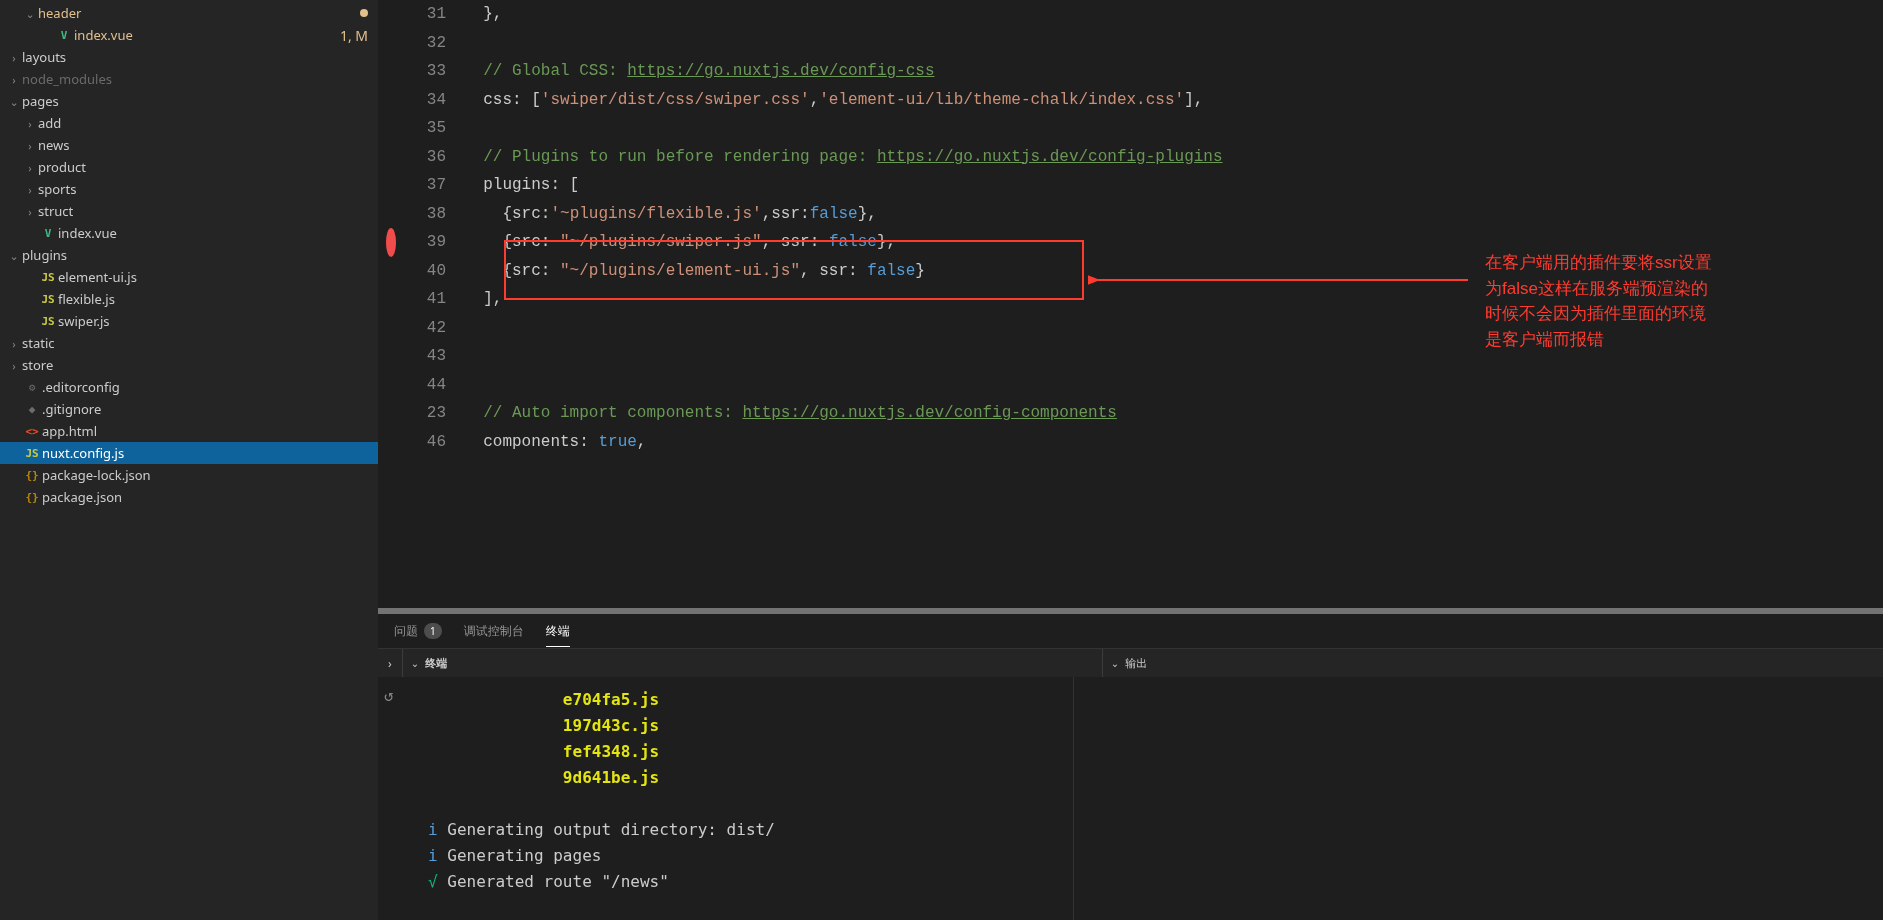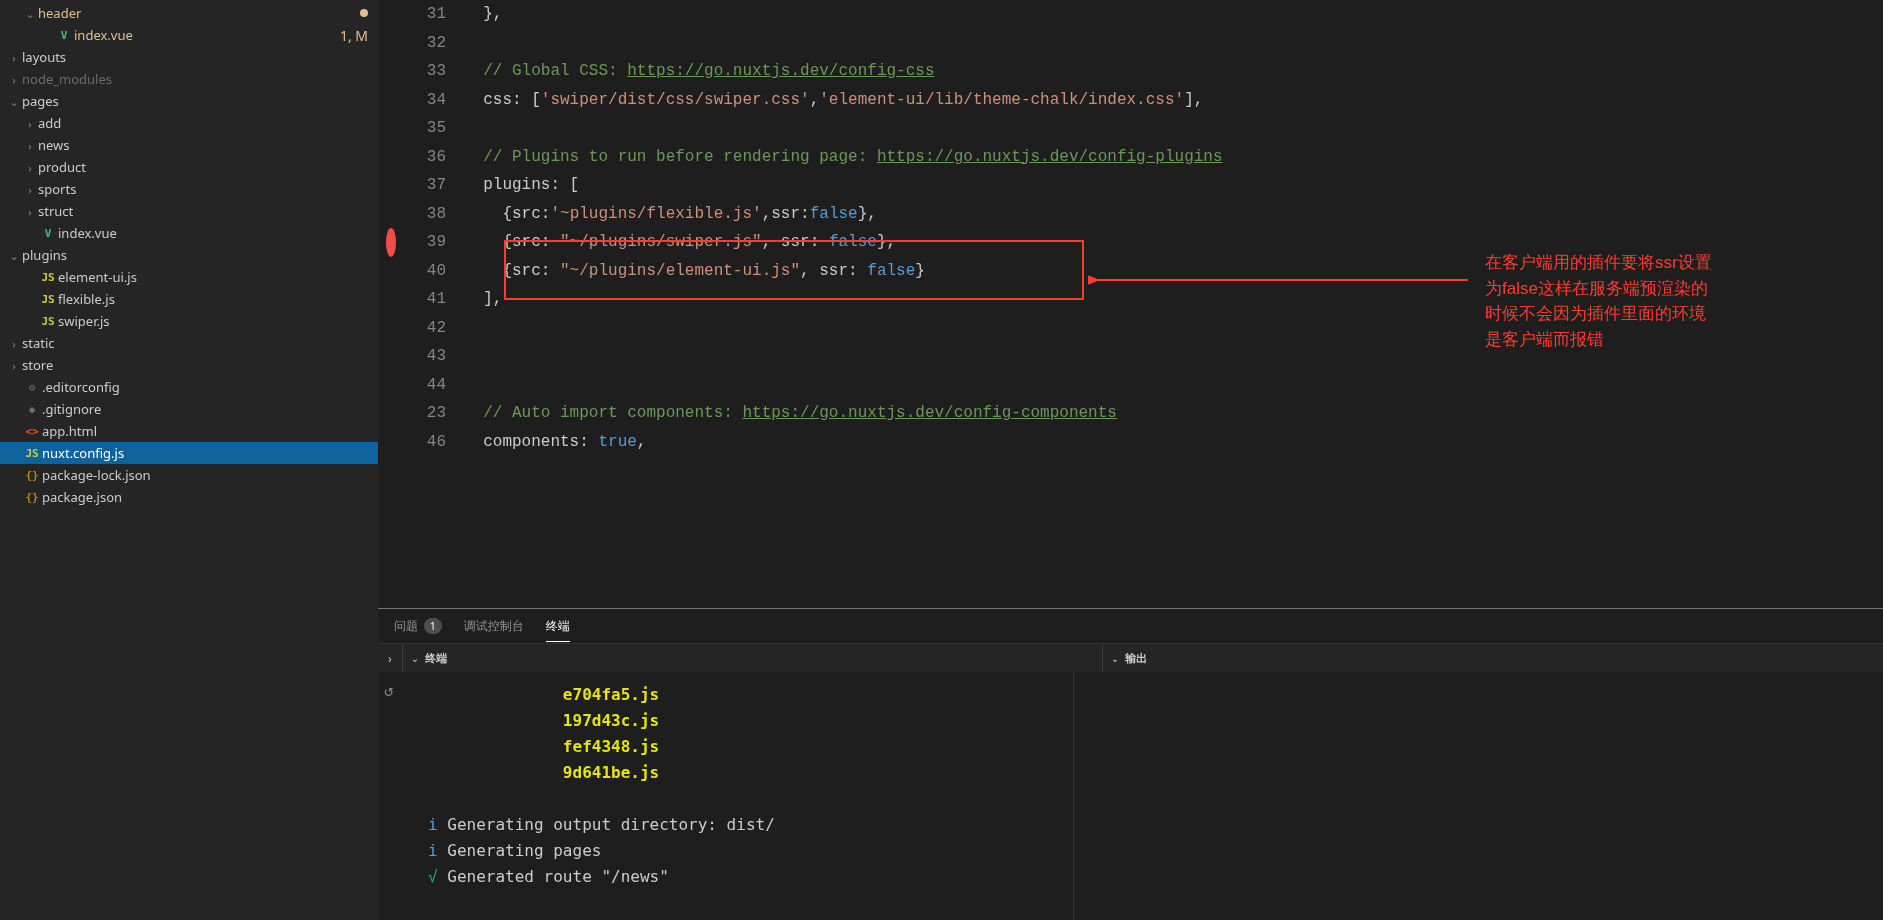--- a/index.html
+++ b/index.html
@@ -61,21 +61,21 @@
   .tok-link{color:var(--green);text-decoration:underline;}
   .tok-key{color:var(--fg);}
   .tok-str{color:var(--orange);}
   .tok-bool{color:var(--blue);}
   .tok-punc{color:var(--fg);}
   
   .annot-box{position:absolute;border:2px solid var(--annot);pointer-events:none;}
   .annot-label{position:absolute;color:var(--annot);font-family:"Microsoft YaHei","PingFang SC",sans-serif;font-size:17px;line-height:1.5;pointer-events:none;}
   .annot-arrow{position:absolute;pointer-events:none;}
   
-  .panel{height:312px;background:var(--bg-panel);border-top:1px solid #737373;display:flex;flex-direction:column;}
+  .panel{height:312px;background:var(--bg-panel);border-top:6px solid #737373;display:flex;flex-direction:column;}
   .panel-tabs{height:35px;display:flex;align-items:center;gap:22px;padding:0 16px;background:var(--bg);border-bottom:1px solid #333;font-size:12px;color:#969696;}
   .panel-tab{display:flex;align-items:center;gap:6px;cursor:pointer;padding:6px 0;}
   .panel-tab.active{color:#fff;border-bottom:1px solid #fff;}
   .panel-tab .count{background:#4d4d4d;color:#fff;border-radius:10px;font-size:10px;padding:1px 6px;}
   .panel-toolbar{height:28px;display:flex;align-items:center;background:#252526;font-size:11px;color:var(--fg);}
   .panel-toolbar .left-icons{display:flex;align-items:center;gap:8px;padding:0 10px;}
   .pt-section{flex:1;display:flex;align-items:center;gap:6px;padding-left:8px;border-left:1px solid #3c3c3c;height:100%;}
   .pt-section:first-of-type{border-left:none;}
   .pt-section .chev{font-size:10px;color:#c5c5c5;}
   .panel-body{flex:1;display:flex;overflow:hidden;}
@@ -280,21 +280,21 @@
       <div class="panel-toolbar">
         <div class="left-icons">
           <span class="chevbtn">›</span>
         </div>
         <div class="pt-section" style="flex:0 0 700px;">
           <span class="chev">⌄</span>
           <span style="font-weight:600;">终端</span>
         </div>
         <div class="pt-section">
           <span class="chev">⌄</span>
-          <span style="font-weight:700;">输出</span>
+          <span style="font-weight:400;">输出</span>
         </div>
       </div>
       <div class="panel-body">
         <div class="term-left">
           <span class="history-icon">↺</span>
           <div id="termlines">
               <div class="term-line">              <span class="term-yellow">e704fa5.js</span></div>
               <div class="term-line">              <span class="term-yellow">197d43c.js</span></div>
               <div class="term-line">              <span class="term-yellow">fef4348.js</span></div>
               <div class="term-line">              <span class="term-yellow">9d641be.js</span></div>

